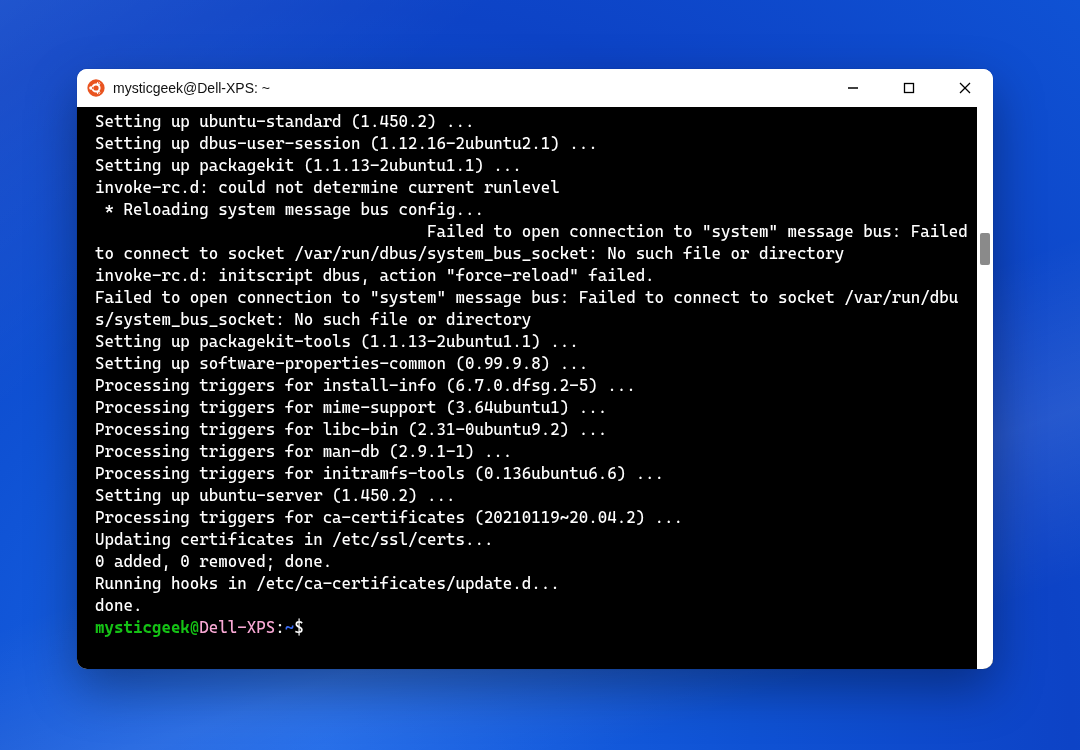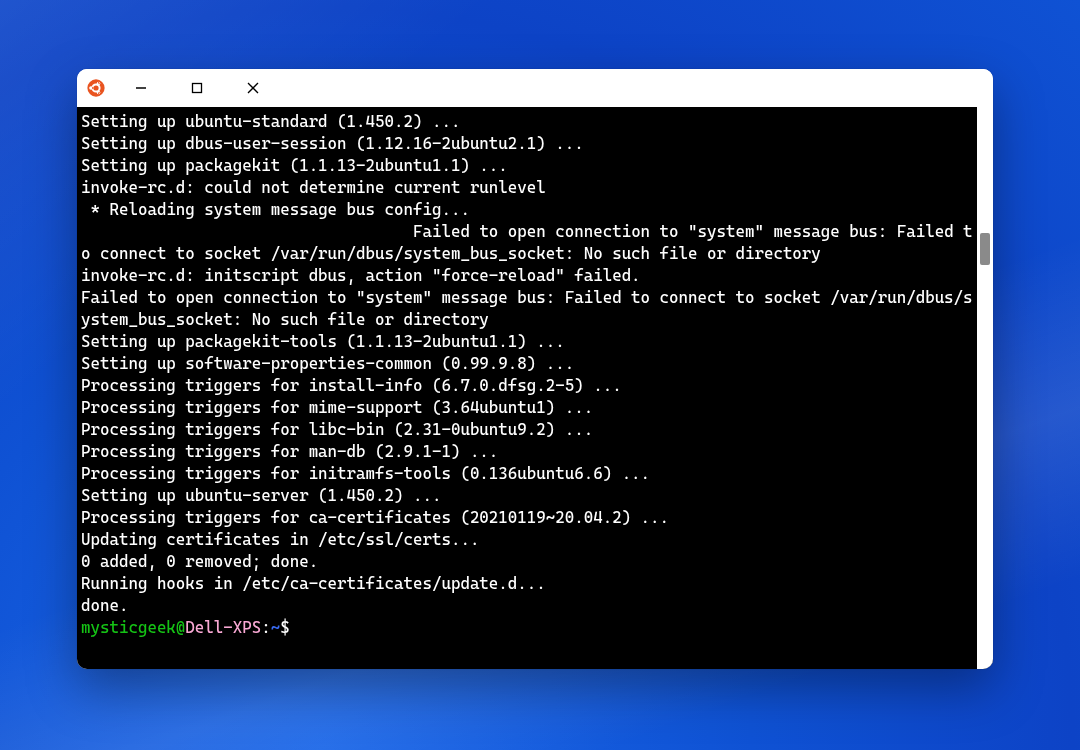--- a/index.html
+++ b/index.html
@@ -75,21 +75,21 @@
   .win-btn svg { width: 12px; height: 12px; }
 
   .term-wrap {
     position: relative;
     flex: 1;
     background: #000;
     display: flex;
   }
   .term {
     flex: 1;
-    padding: 4px 4px 4px 4px;
+    padding: 4px 4px 4px 18px;
     color: #fff;
     font-family: "Cascadia Mono", "Consolas", "DejaVu Sans Mono", monospace;
     font-size: 16.2px;
     line-height: 22px;
     white-space: pre-wrap;
     word-break: break-all;
     overflow: hidden;
   }
   .scroll-track {
     width: 16px;
@@ -99,21 +99,21 @@
   }
   .scroll-thumb {
     position: absolute;
     left: 3px;
     right: 3px;
     top: 126px;
     height: 32px;
     background: #8a8a8a;
     border-radius: 2px;
   }
-  .p-user { color: #15c215; }
+  .p-user { color: #15c215; font-weight: bold; }
   .p-host { color: #f9a8d4; }
   .p-at   { color: #15c215; }
   .p-colon{ color: #ffffff; }
   .p-path { color: #3a6cf4; }
   .p-sym  { color: #ffffff; }
 </style>
 </head>
 <body>
 
 <div class="desktop">
@@ -124,20 +124,21 @@
           <circle cx="50" cy="50" r="48" fill="#E95420"></circle>
           <circle cx="50" cy="50" r="20" fill="none" stroke="#fff" stroke-width="11"></circle>
           <circle cx="22" cy="50" r="10" fill="#fff"></circle>
           <circle cx="64" cy="25" r="10" fill="#fff"></circle>
           <circle cx="64" cy="75" r="10" fill="#fff"></circle>
           <rect x="29" y="44" width="6" height="12" fill="#E95420" transform="rotate(0 32 50)"></rect>
           <rect x="57" y="19" width="12" height="6" fill="#E95420" transform="rotate(60 64 25)"></rect>
           <rect x="57" y="75" width="12" height="6" fill="#E95420" transform="rotate(-60 64 75)"></rect>
         </svg>
       </span>
+      <div class="title-text">mysticgeek@Dell-XPS: ~</div>
       <div class="win-controls">
         <div class="win-btn">
           <svg viewBox="0 0 12 12">
               <line x1="1" y1="6" x2="11" y2="6" stroke="#000" stroke-width="1.3"></line>
             </svg>
         </div>
         <div class="win-btn">
           <svg viewBox="0 0 12 12">
               <rect x="1.5" y="1.5" width="9" height="9" fill="none" stroke="#000" stroke-width="1.3"></rect>
             </svg>

